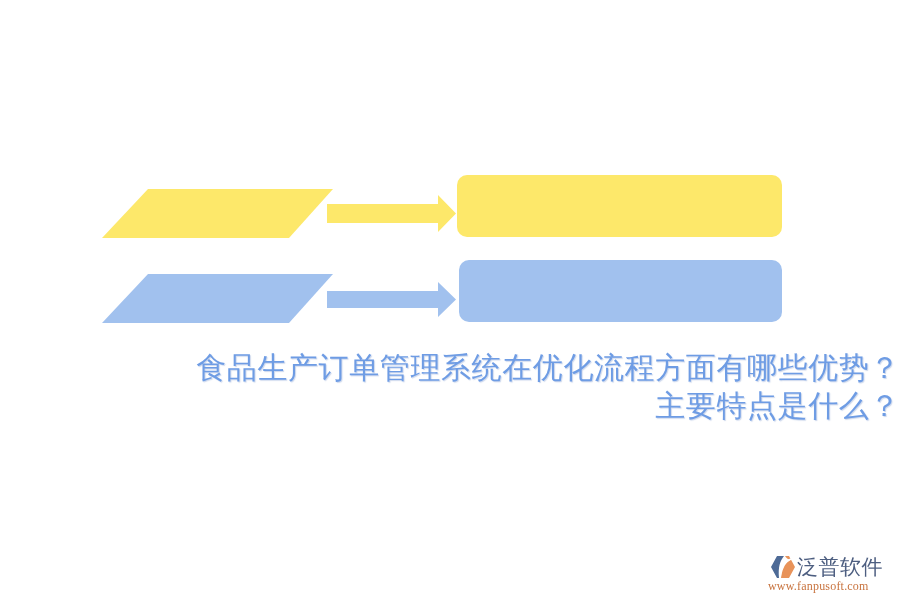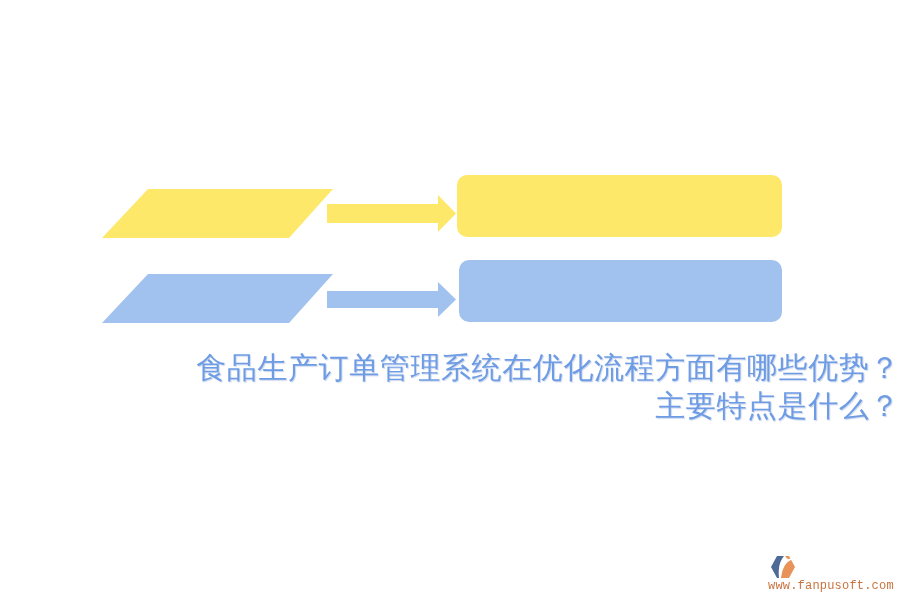--- a/index.html
+++ b/index.html
@@ -59,21 +59,21 @@
       font-size: 21px;
       line-height: 28px;
       color: #4d5e80;
       letter-spacing: 0.5px;
       white-space: nowrap;
     }
     .logo-url {
       position: absolute;
       left: 0px;
       top: 26px;
-      font-family: Liberation Mono, monospace;
+      font-family: Liberation Serif, serif;
       font-size: 12px;
       line-height: 14px;
       color: #c8733e;
       white-space: nowrap;
       letter-spacing: 0.2px;
     }
   </style>
 </head>
 <body>
 
@@ -97,14 +97,15 @@
 
 <div class="logo">
   <svg class="logo-icon" viewBox="0 0 26 24" xmlns="http://www.w3.org/2000/svg">
 
     <path d="M7,1 L14,1 C10,6 8,12 9,23 L7,23 L1,12 Z" fill="#4d6a96"></path>
 
     <path d="M15,1 L19,1 L25,12 L19,23 L11,23 C12,16 14,9 20,5 C18,4 16,3 15,1 Z" fill="#e8935a"></path>
 
     <path d="M10,23 C10,14 13,7 21,4" stroke="#ffffff" stroke-width="1.6" fill="none"></path>
   </svg>
+  <span class="logo-name">泛普软件</span>
   <span class="logo-url">www.fanpusoft.com</span>
 </div>
 
 </body></html>

